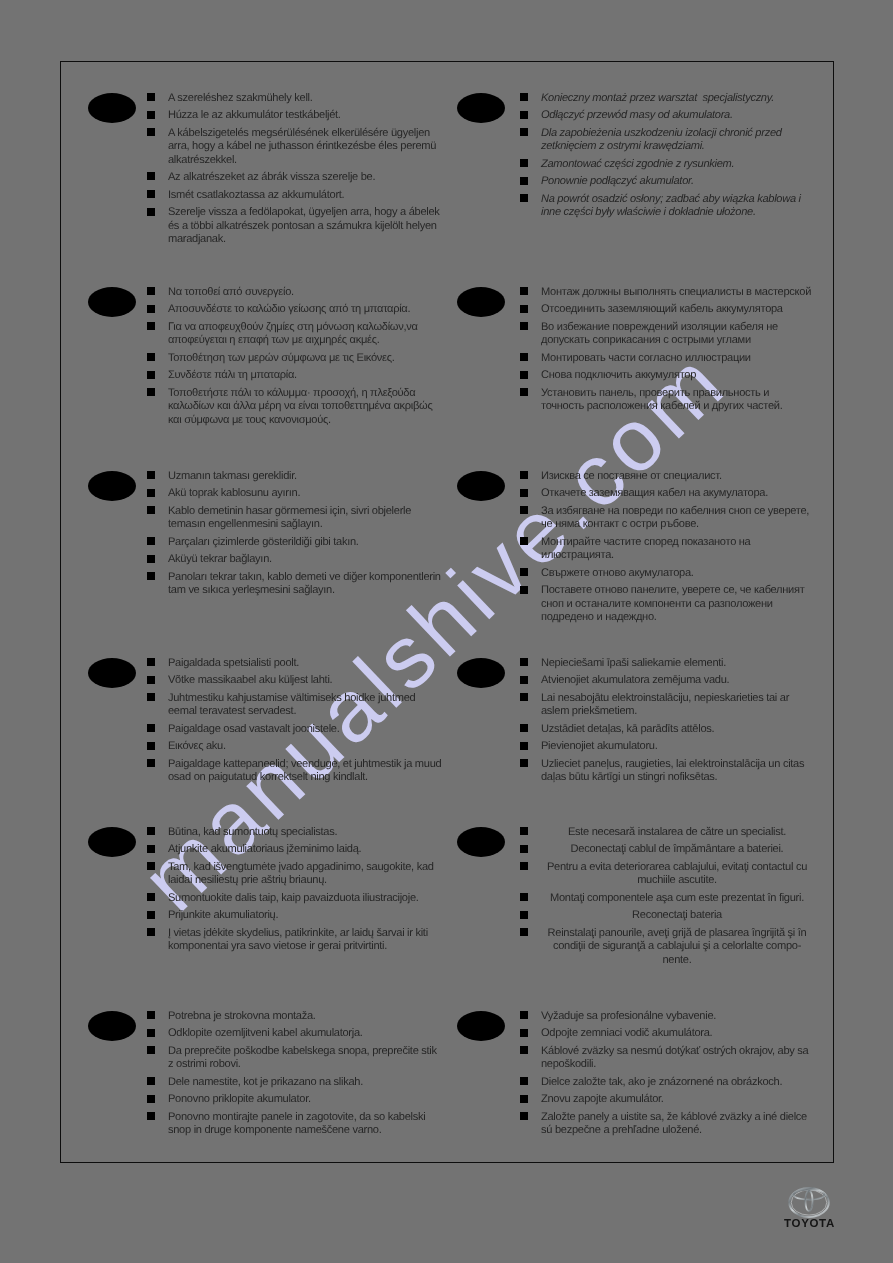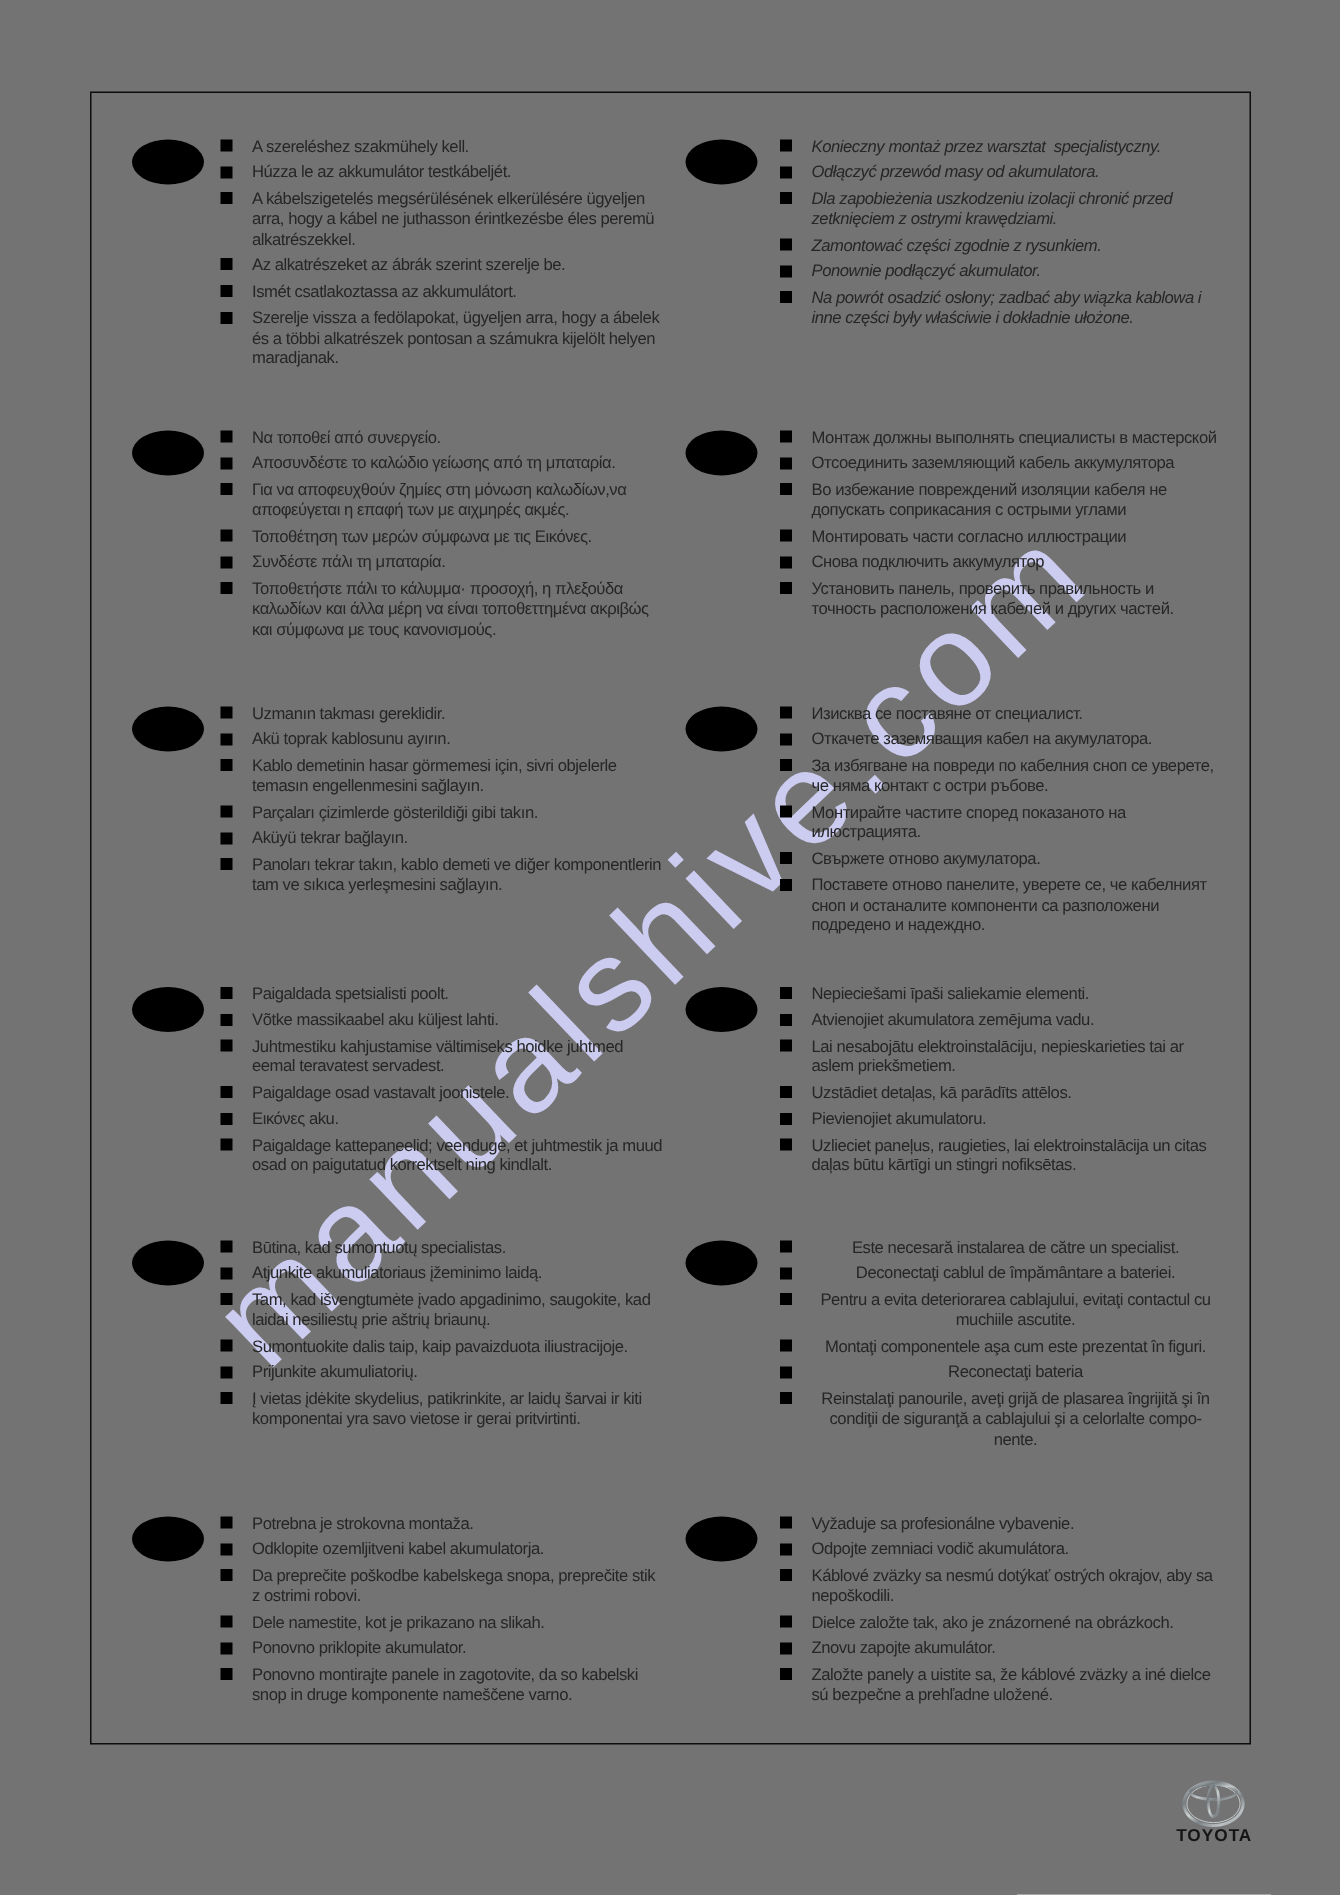--- a/index.html
+++ b/index.html
@@ -22,21 +22,21 @@
 
 <div id="page">
   <div id="frame"></div>
 
   <div class="sec" style="left:88px;top:93px;">
     <div class="badge"></div>
     <div class="items" style="left:59px;width:296px;">
       <div class="item"><span class="bul"></span><span>A szereléshez szakmühely kell.</span></div>
       <div class="item"><span class="bul"></span><span>Húzza le az akkumulátor testkábeljét.</span></div>
       <div class="item"><span class="bul"></span><span>A kábelszigetelés megsérülésének elkerülésére ügyeljen arra, hogy a kábel ne juthasson érintkezésbe éles peremü alkatrészekkel.</span></div>
-      <div class="item"><span class="bul"></span><span>Az alkatrészeket az ábrák szerint szerelje be.</span></div>
+      <div class="item"><span class="bul"></span><span>Az alkatrészeket az ábrák vissza szerelje be.</span></div>
       <div class="item"><span class="bul"></span><span>Ismét csatlakoztassa az akkumulátort.</span></div>
       <div class="item"><span class="bul"></span><span>Szerelje vissza a fedölapokat, ügyeljen arra, hogy a ábelek és a többi alkatrészek pontosan a számukra kijelölt helyen maradjanak.</span></div>
     </div>
   </div>
   <div class="sec" style="left:457px;top:93px;">
     <div class="badge"></div>
     <div class="items" style="left:63px;width:293px;font-style:italic;">
       <div class="item"><span class="bul"></span><span>Konieczny montaż przez warsztat &nbsp;specjalistyczny.</span></div>
       <div class="item"><span class="bul"></span><span>Odłączyć przewód masy od akumulatora.</span></div>
       <div class="item"><span class="bul"></span><span>Dla zapobieżenia uszkodzeniu izolacji chronić przed zetknięciem z ostrymi krawędziami.</span></div>

